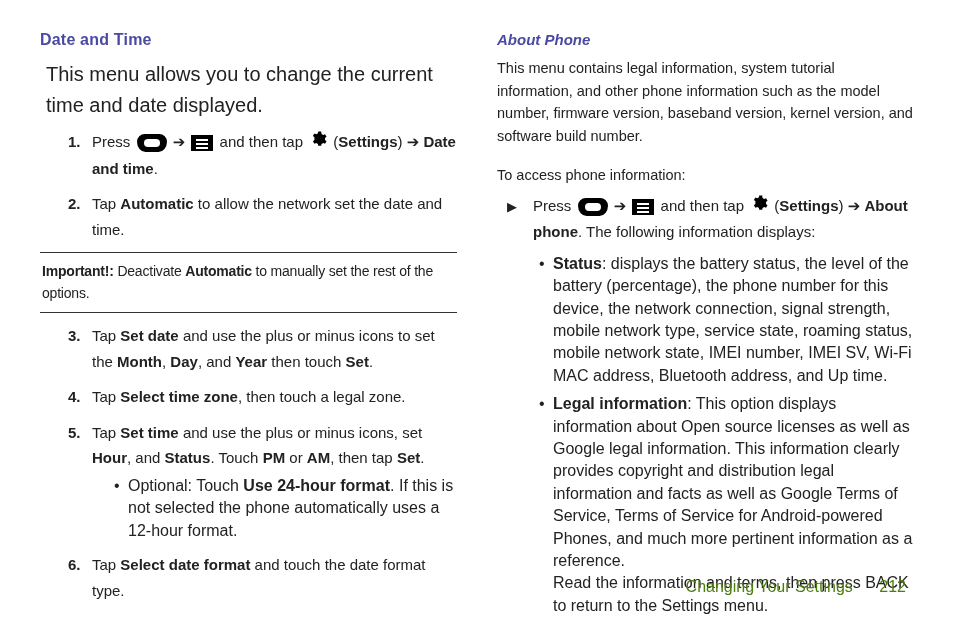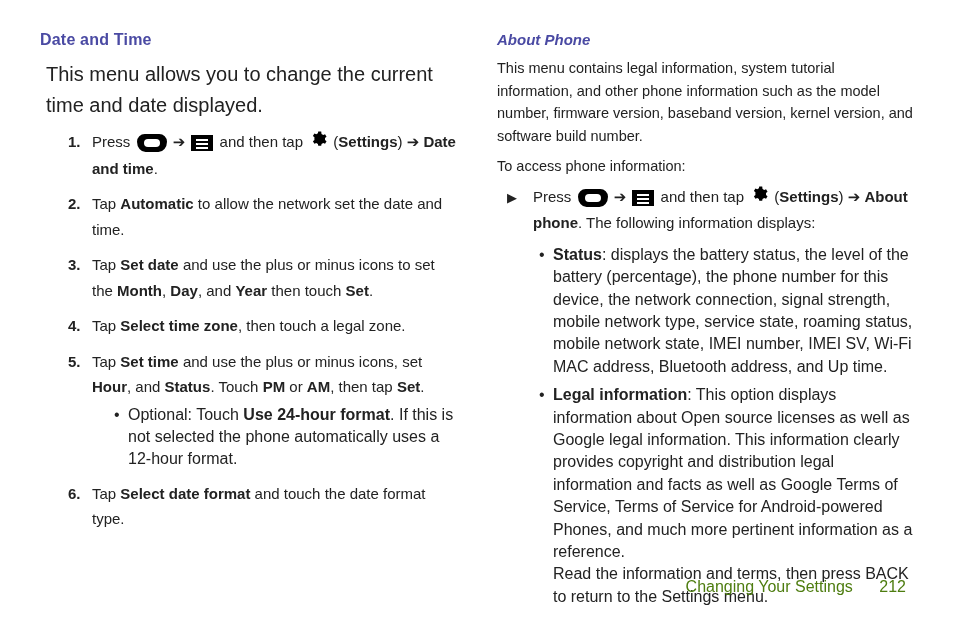--- a/index.html
+++ b/index.html
@@ -22,21 +22,21 @@
   .arrow-list > li { position: relative; padding-left: 26px; margin: 6px 0 8px 0; font-size: 15px; line-height: 1.7; }
   .arrow-list > li .tri { position: absolute; left: 0; top: 3px; font-size: 13px; }
   .icon-btn { display: inline-block; vertical-align: middle; width: 30px; height: 18px; border: 2px solid #000; border-radius: 9px 9px 10px 10px / 9px 9px 12px 12px; background: #000; position: relative; margin: 0 2px; }
   .icon-btn::after { content: ""; position: absolute; inset: 3px 5px; border-radius: 5px; background: #fff; }
   .icon-menu { display: inline-block; vertical-align: middle; width: 22px; height: 16px; border: 2px solid #000; background: #000; position: relative; margin: 0 2px; }
   .icon-menu::before { content: ""; position: absolute; left: 3px; right: 3px; top: 2px; height: 2px; background: #fff; box-shadow: 0 4px 0 #fff, 0 8px 0 #fff; }
   .icon-gear { display: inline-block; vertical-align: middle; margin: 0 2px; }
   .footer { position: absolute; right: 48px; bottom: 40px; font-size: 16px; color: #4d7c0f; }
   .pnum { margin-left: 22px; }
   .squeeze { font-family: Arial Narrow, Arial, sans-serif; letter-spacing: -0.2px; }
-  .rightpara { margin-bottom: 8px; }
+  .rightpara { margin-bottom: 17px; }
   .accesshead { font-weight: 400; margin: 4px 0 4px 0; }
 </style>
 </head>
 <body>
 
 <div class="page">
 
   <div class="col">
     <h2 class="section">Date and Time</h2>
     <p class="intro">This menu allows you to change the current time and date displayed.</p>
@@ -47,20 +47,23 @@
         <span>Press </span><span class="icon-btn"></span><span> ➔ </span><span class="icon-menu"></span><span> and then tap </span><span class="icon-gear"><svg width="18" height="18" viewBox="0 0 24 24">
               <path fill="#000" d="M12 8a4 4 0 100 8 4 4 0 000-8zm9.4 4a7.5 7.5 0 00-.1-1.3l2.1-1.6-2-3.4-2.5 1a7.6 7.6 0 00-2.2-1.3L16.3 2h-4l-.4 2.4a7.6 7.6 0 00-2.2 1.3l-2.5-1-2 3.4 2.1 1.6A7.5 7.5 0 007.2 12c0 .4 0 .9.1 1.3L5.2 14.9l2 3.4 2.5-1c.7.5 1.4 1 2.2 1.3l.4 2.4h4l.4-2.4c.8-.3 1.5-.8 2.2-1.3l2.5 1 2-3.4-2.1-1.6c.1-.4.1-.9.1-1.3z"></path>
             </svg></span><span> (</span><strong>Settings</strong><span>) ➔ </span><strong>Date and time</strong><span>.</span>
       </li>
       <li>
         <span class="num">2.</span>
         <span>Tap </span><strong>Automatic</strong><span> to allow the network set the date and time.</span>
       </li>
     </ol>
 
+    <div class="noteblock squeeze">
+      <strong>Important!: </strong><span>Deactivate </span><strong>Automatic</strong><span> to manually set the rest of the options.</span>
+    </div>
 
     <ol class="steps">
       <li>
         <span class="num">3.</span>
         <span>Tap </span><strong>Set date</strong><span> and use the plus or minus icons to set the </span><strong>Month</strong><span>, </span><strong>Day</strong><span>, and </span><strong>Year</strong><span> then touch </span><strong>Set</strong><span>.</span>
       </li>
       <li>
         <span class="num">4.</span>
         <span>Tap </span><strong>Select time zone</strong><span>, then touch a legal zone.</span>
       </li>

